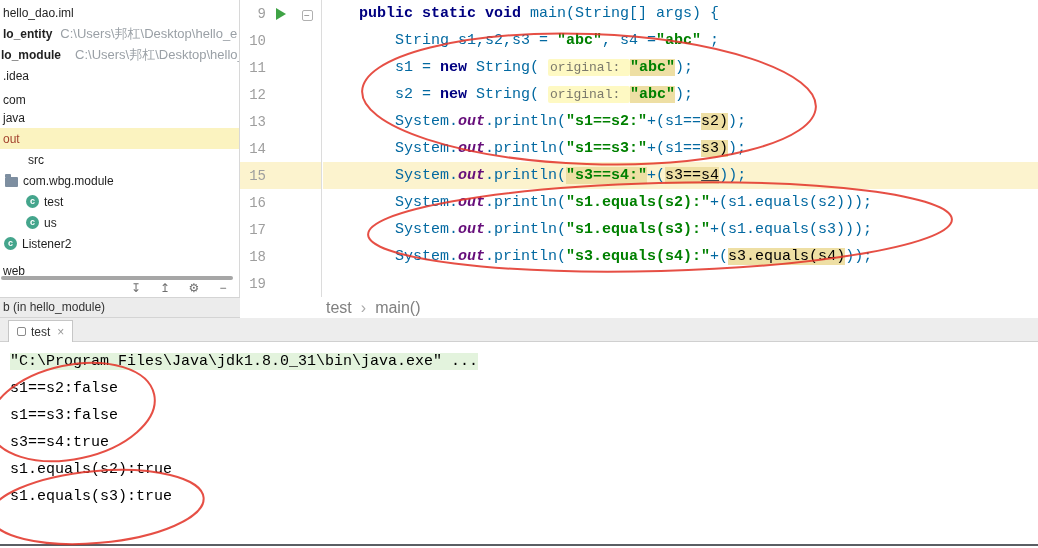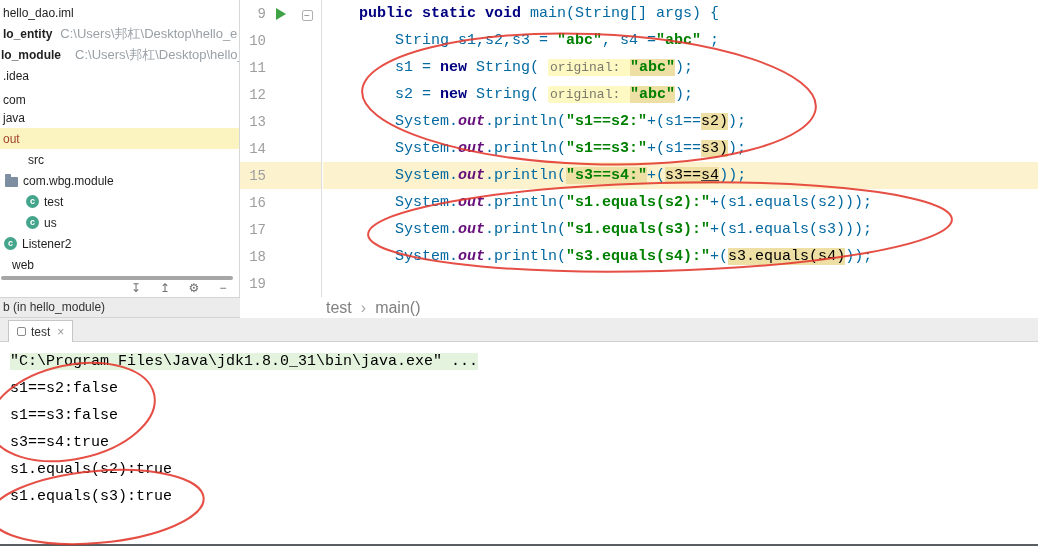--- a/index.html
+++ b/index.html
@@ -108,21 +108,21 @@
           <span class="tlabel">test</span>
         </div>
         <div class="trow" style="padding-left: 26px;">
           <span class="ticon class">c</span>
           <span class="tlabel">us</span>
         </div>
         <div class="trow" style="padding-left: 4px;">
           <span class="ticon class">c</span>
           <span class="tlabel">Listener2</span>
         </div>
-        <div class="trow" style="padding-left: 12px;">
+        <div class="trow" style="padding-left: 3px; margin-top: 6px;">
           <span class="tlabel">web</span>
         </div>
       </div>
     <div id="tree-scrollbar"></div>
     <div id="tree-toolbar">
         <span class="tool-icon">↧</span>
         <span class="tool-icon">↥</span>
         <span class="tool-icon">⚙</span>
         <span class="tool-icon">−</span>
       </div>

